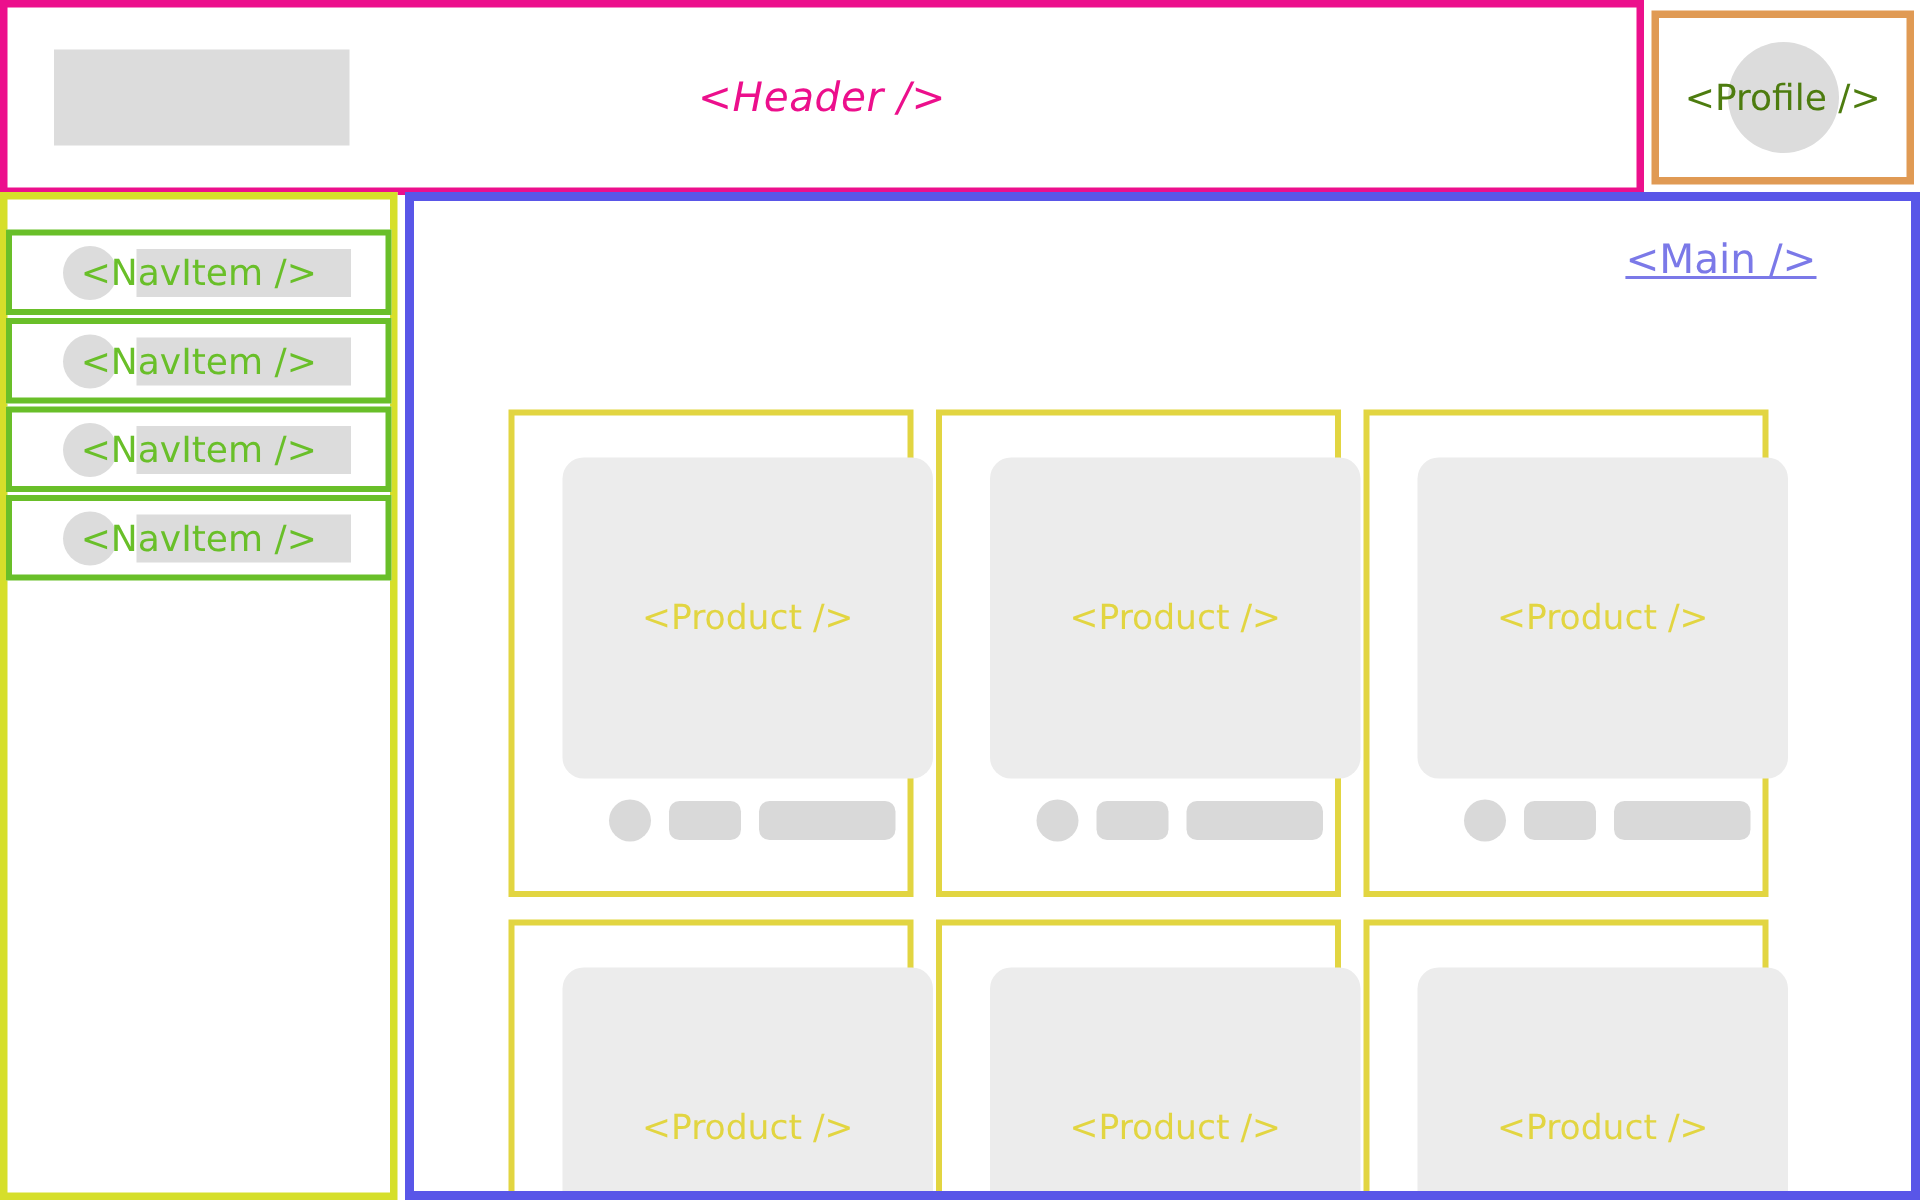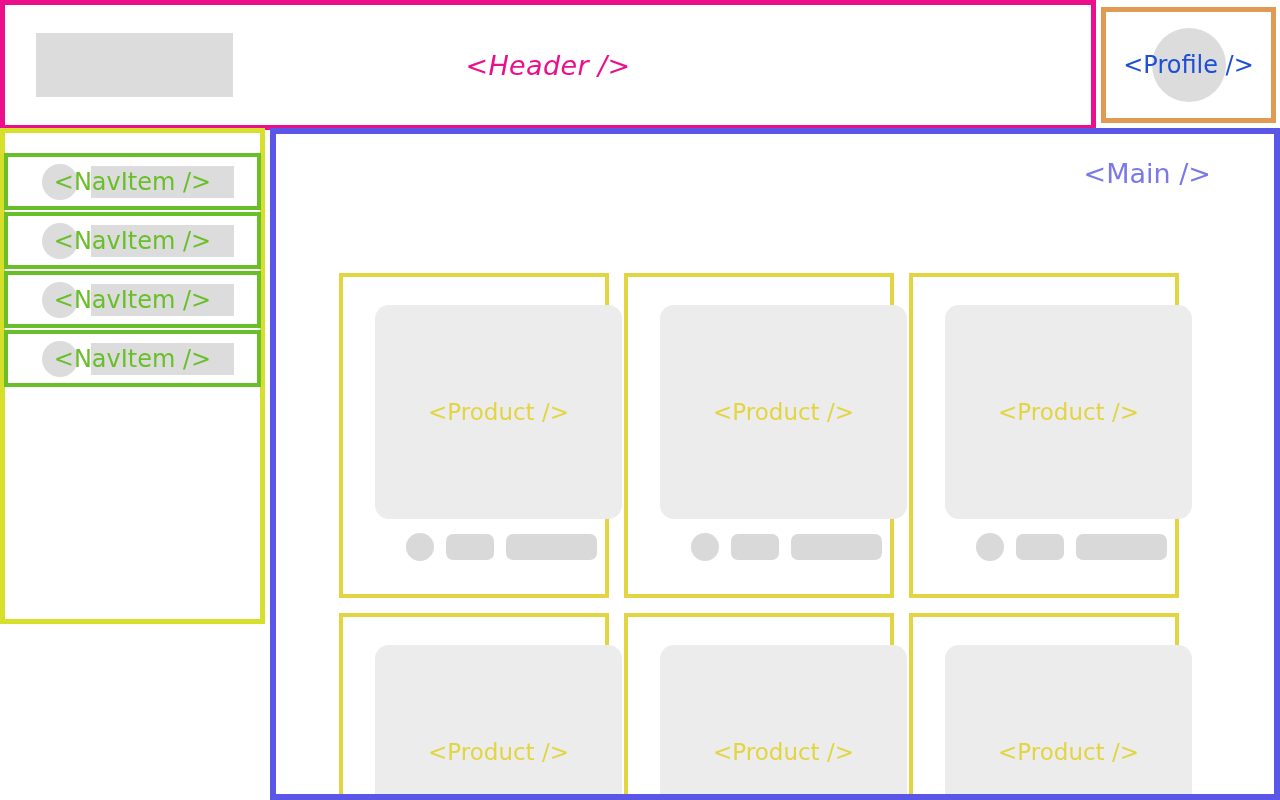--- a/index.html
+++ b/index.html
@@ -63,30 +63,30 @@
     position: absolute;
     left: 50%; top: 50%;
     width: 74px; height: 74px;
     margin-left: -37px; margin-top: -37px;
     border-radius: 50%;
     background: #dcdcdc;
   }
   .profile-label {
     position: relative;
     z-index: 2;
-    color: #1d4ed8;
+    color: #4d7c0f;
     font-size: 24px;
     white-space: nowrap;
   }
 
   
   .sidenav {
     position: absolute;
     left: 0; top: 128px;
-    width: 265px; height: 496px;
+    width: 265px; height: 672px;
     border: 5px solid #d6df2a;
     background: #ffffff;
   }
   .sidenav-label {
     position: absolute;
     left: 0; right: 0;
     bottom: 66px;
     text-align: center;
     color: #c4d62e;
     font-size: 25px;
@@ -140,20 +140,21 @@
     border: 6px solid #5956e8;
     background: #ffffff;
     overflow: hidden;
   }
   .main-label {
     position: absolute;
     right: 63px; top: 24px;
     color: #7b79e8;
     font-size: 27px;
     white-space: nowrap;
+    text-decoration: underline;
   }
 
   .product-grid {
     position: absolute;
     left: 63px; top: 139px;
     width: 1010px;
     display: flex;
     flex-wrap: wrap;
     gap: 15px;
   }

